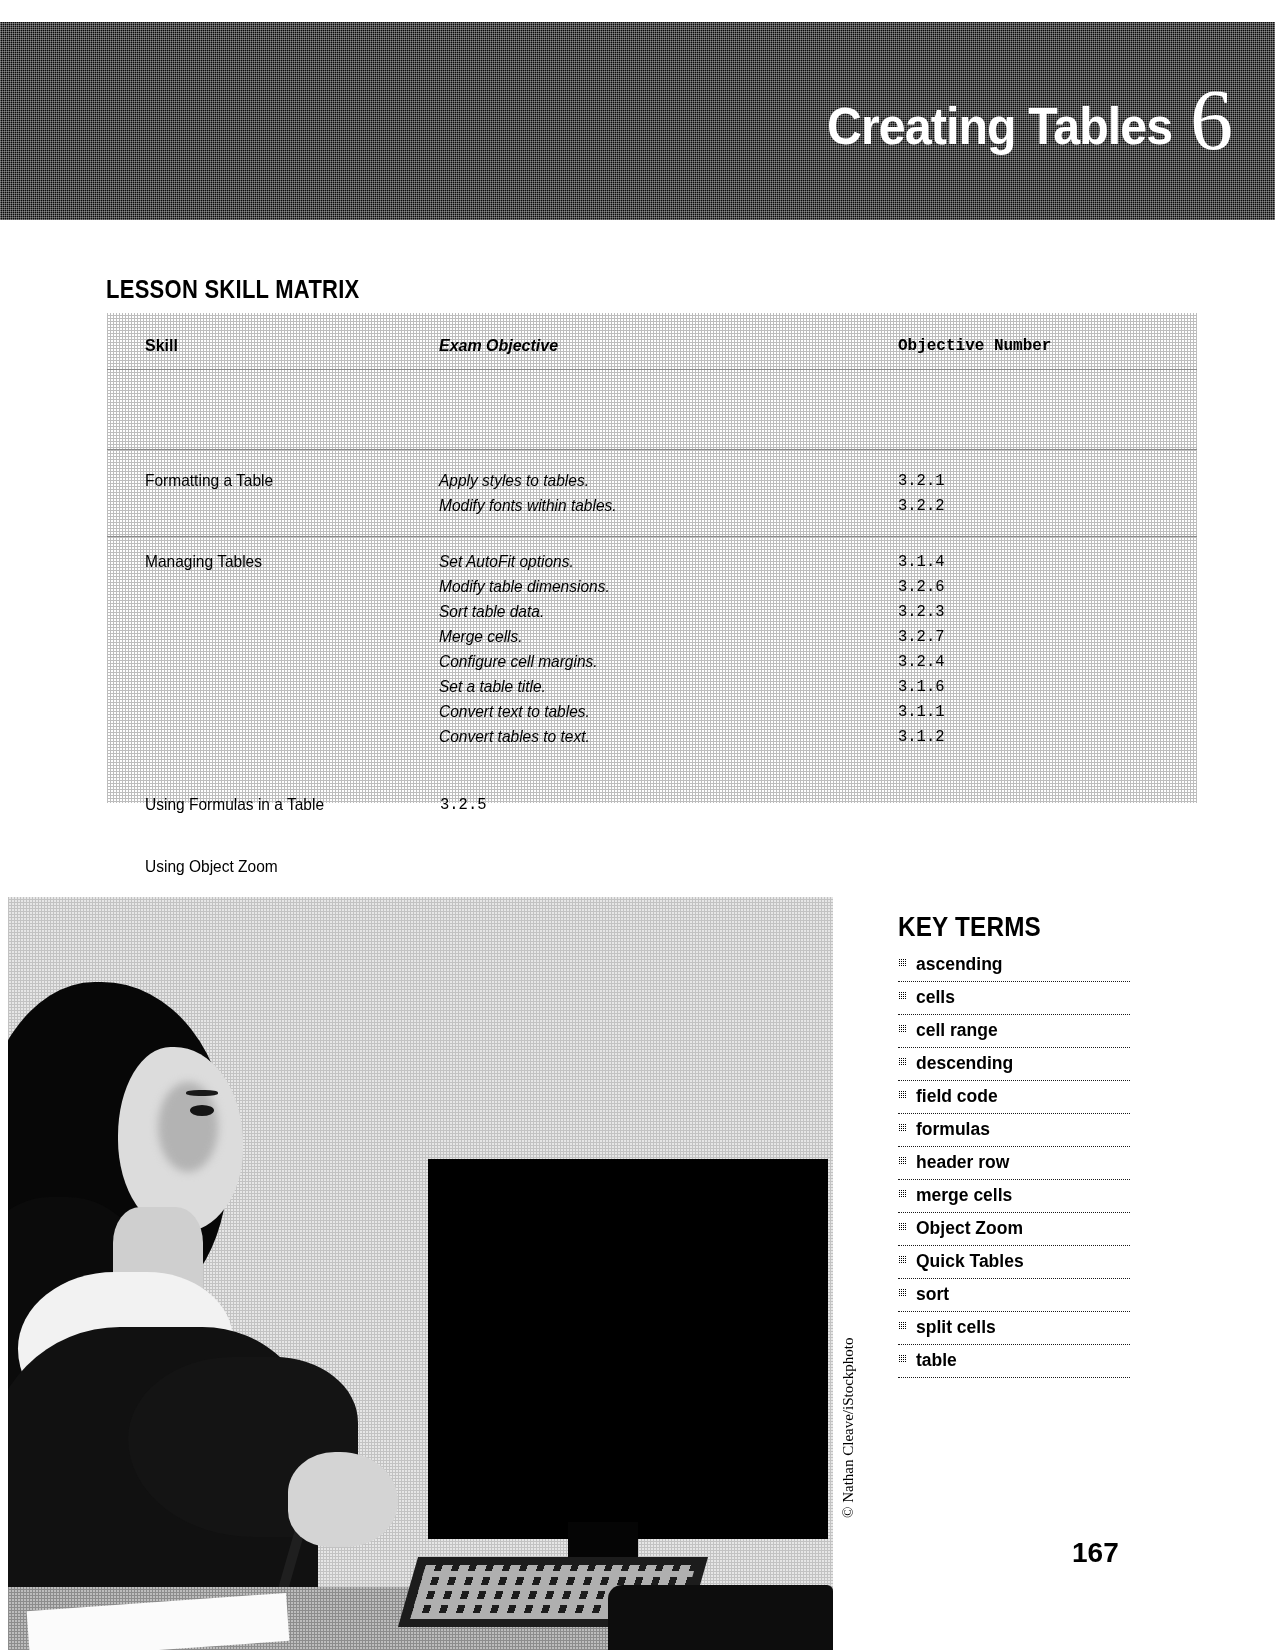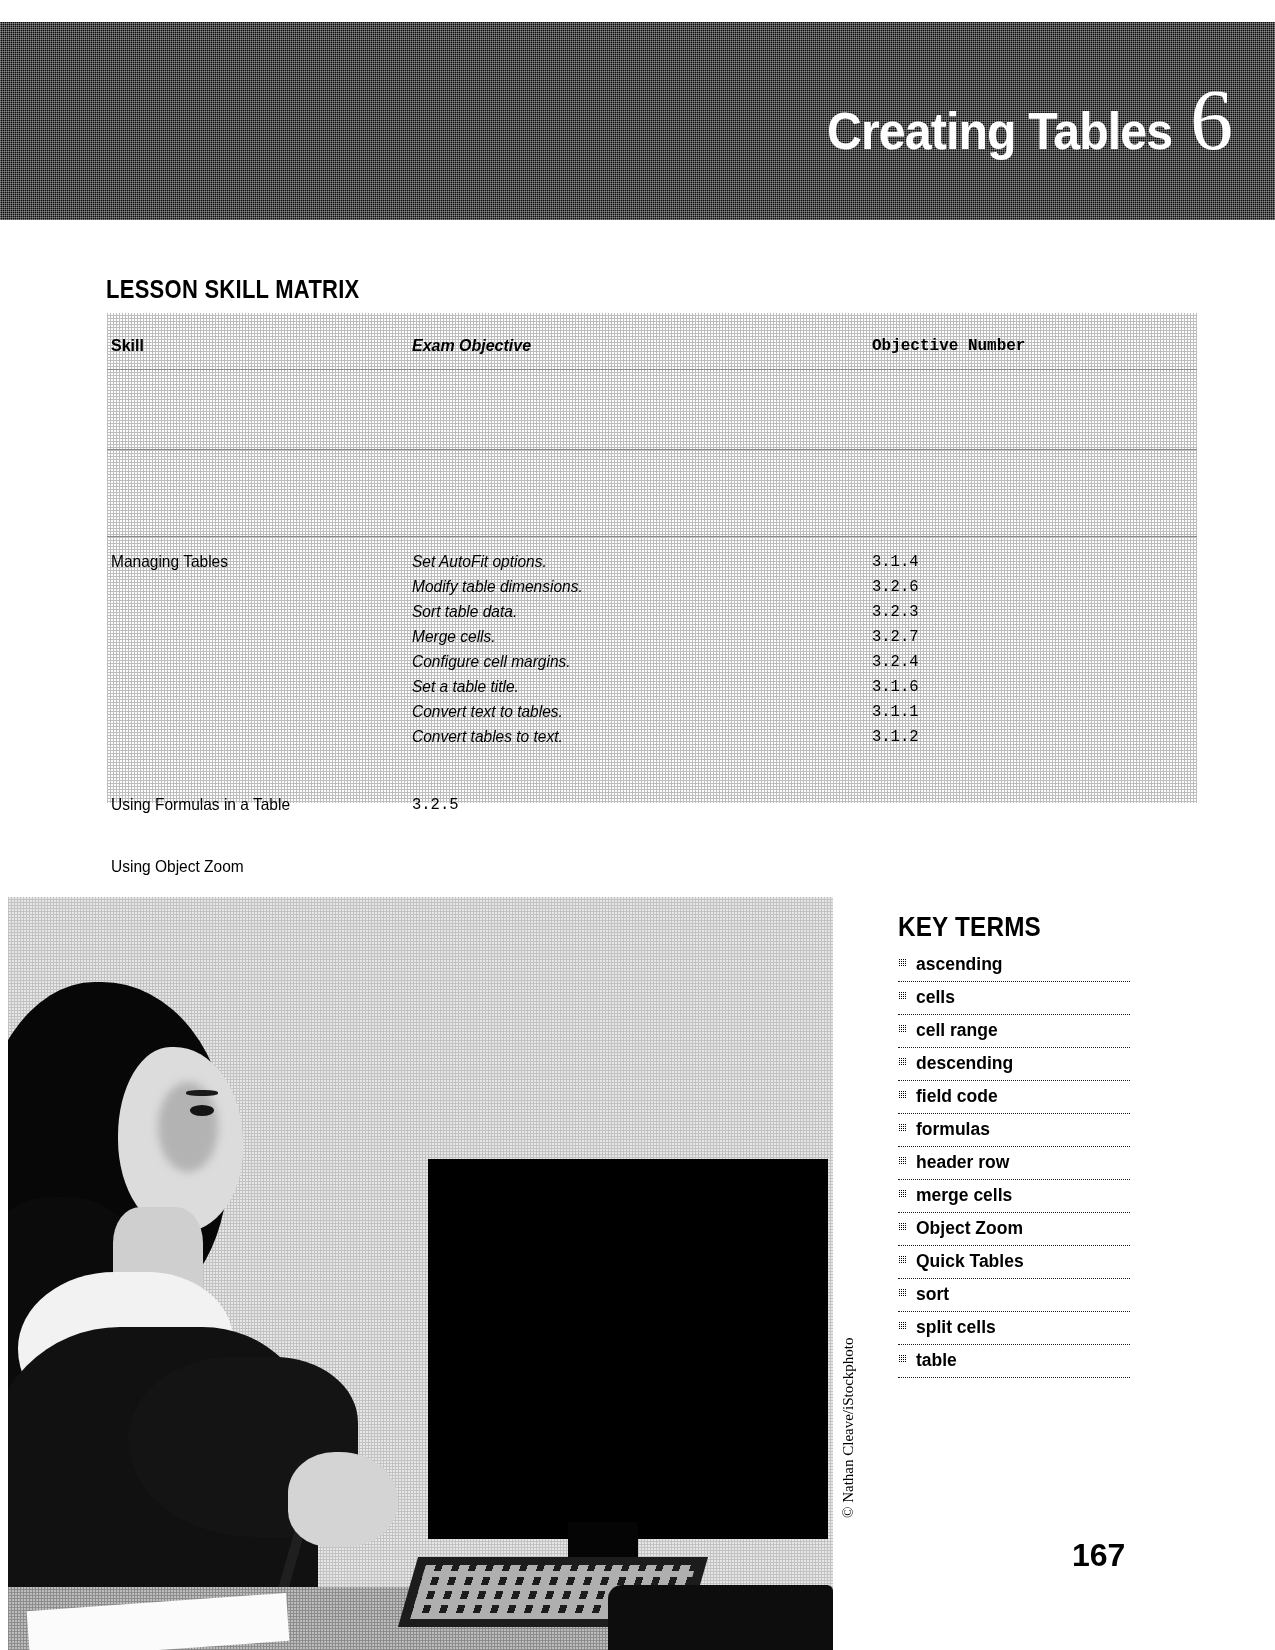--- a/index.html
+++ b/index.html
@@ -27,21 +27,21 @@
       repeating-linear-gradient(0deg, rgba(255,255,255,0.30) 0 1px, transparent 1px 2px),
       repeating-linear-gradient(90deg, rgba(255,255,255,0.30) 0 1px, transparent 1px 2px);
     background-size: 2px 2px;
     overflow: hidden;
   }
   .chapter-title-wrap {
     position: absolute;
     right: 42px;
     top: 62px;
     display: flex;
-    align-items: flex-end;
+    align-items: center;
     gap: 18px;
   }
   .chapter-title {
     color: #ffffff;
     font-size: 52px;
     font-weight: bold;
     letter-spacing: -1px;
     line-height: 1;
     font-family: "Liberation Sans", sans-serif;
     transform: scaleX(0.93);
@@ -88,21 +88,21 @@
     position: relative;
     width: 100%;
     height: 100%;
   }
   .mrow {
     position: absolute;
     left: 0;
     width: 100%;
     display: flex;
   }
-  .mcol-skill   { width: 305px; padding-left: 4px; box-sizing: border-box; }
+  .mcol-skill   { width: 305px; padding-left: 10px; box-sizing: border-box; margin-left: 28px; }
   .mcol-obj     { width: 460px; box-sizing: border-box; font-style: italic; }
   .mcol-num     { width: 300px; box-sizing: border-box; font-family: Liberation Mono, monospace; }
 
   .mhead {
     font-size: 17px;
     font-weight: bold;
     color: #000000;
     line-height: 22px;
     transform: scaleX(0.94);
     transform-origin: left top;
@@ -375,21 +375,21 @@
     background-image:
       repeating-linear-gradient(0deg, #fff 0 1px, transparent 1px 2px),
       repeating-linear-gradient(90deg, #fff 0 1px, transparent 1px 2px);
     background-size: 2px 2px;
   }
 
   .page-number {
     position: absolute;
     left: 1072px;
     top: 1537px;
-    font-size: 32px;
+    font-size: 28px;
     font-weight: bold;
     color: #000000;
   }
 </style>
 </head>
 <body>
 
 <div class="chapter-banner">
   <div class="chapter-title-wrap">
     <div class="chapter-title">Creating Tables</div>
@@ -407,20 +407,33 @@
         </div>
         <div class="mcol-obj">
           <div class="mhead">Exam Objective</div>
         </div>
         <div class="mcol-num">
           <div class="mhead">Objective Number</div>
         </div>
       </div>
       <div class="sep" style="top:56px"></div>
       <div class="sep" style="top:136px"></div>
+      <div class="mrow" style="top:155px">
+        <div class="mcol-skill">
+          <div class="mcell">Formatting a Table</div>
+        </div>
+        <div class="mcol-obj">
+          <div class="mcell">Apply styles to tables.</div>
+          <div class="mcell">Modify fonts within tables.</div>
+        </div>
+        <div class="mcol-num">
+          <div class="mcell">3.2.1</div>
+          <div class="mcell">3.2.2</div>
+        </div>
+      </div>
       <div class="sep" style="top:223px"></div>
       <div class="mrow" style="top:236px">
         <div class="mcol-skill">
           <div class="mcell">Managing Tables</div>
         </div>
         <div class="mcol-obj">
           <div class="mcell">Set AutoFit options.</div>
           <div class="mcell">Modify table dimensions.</div>
           <div class="mcell">Sort table data.</div>
           <div class="mcell">Merge cells.</div>

